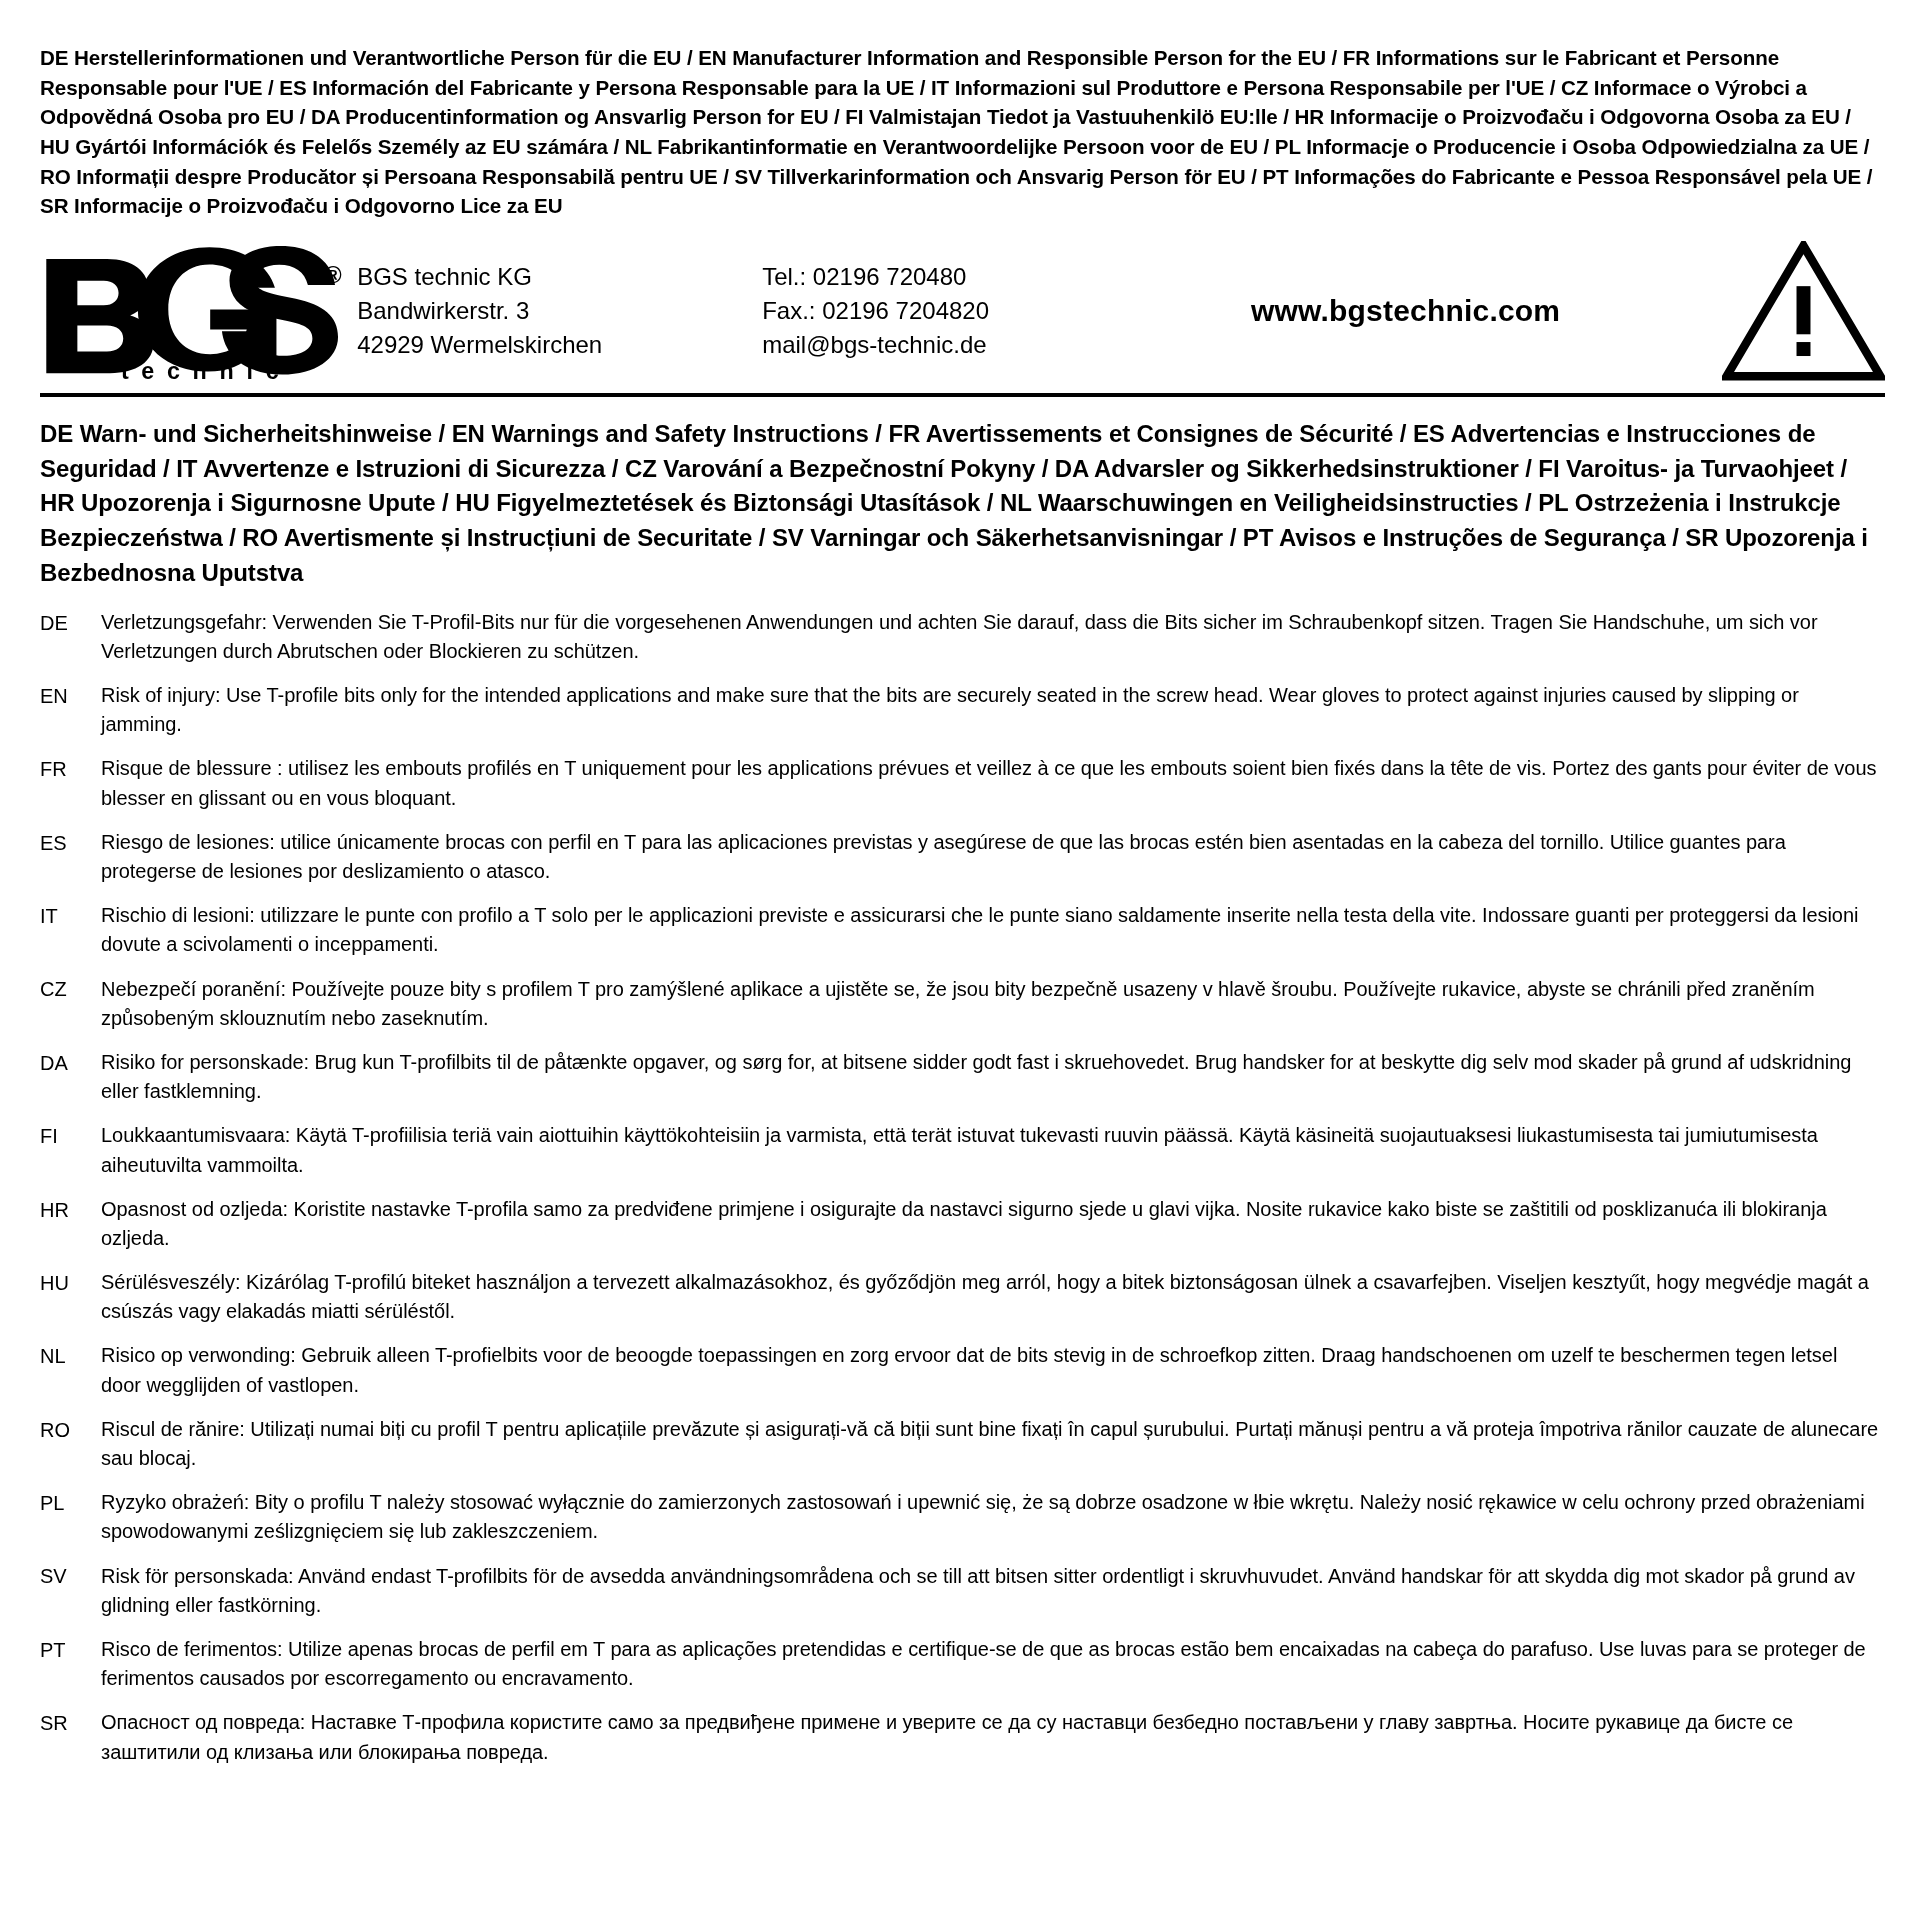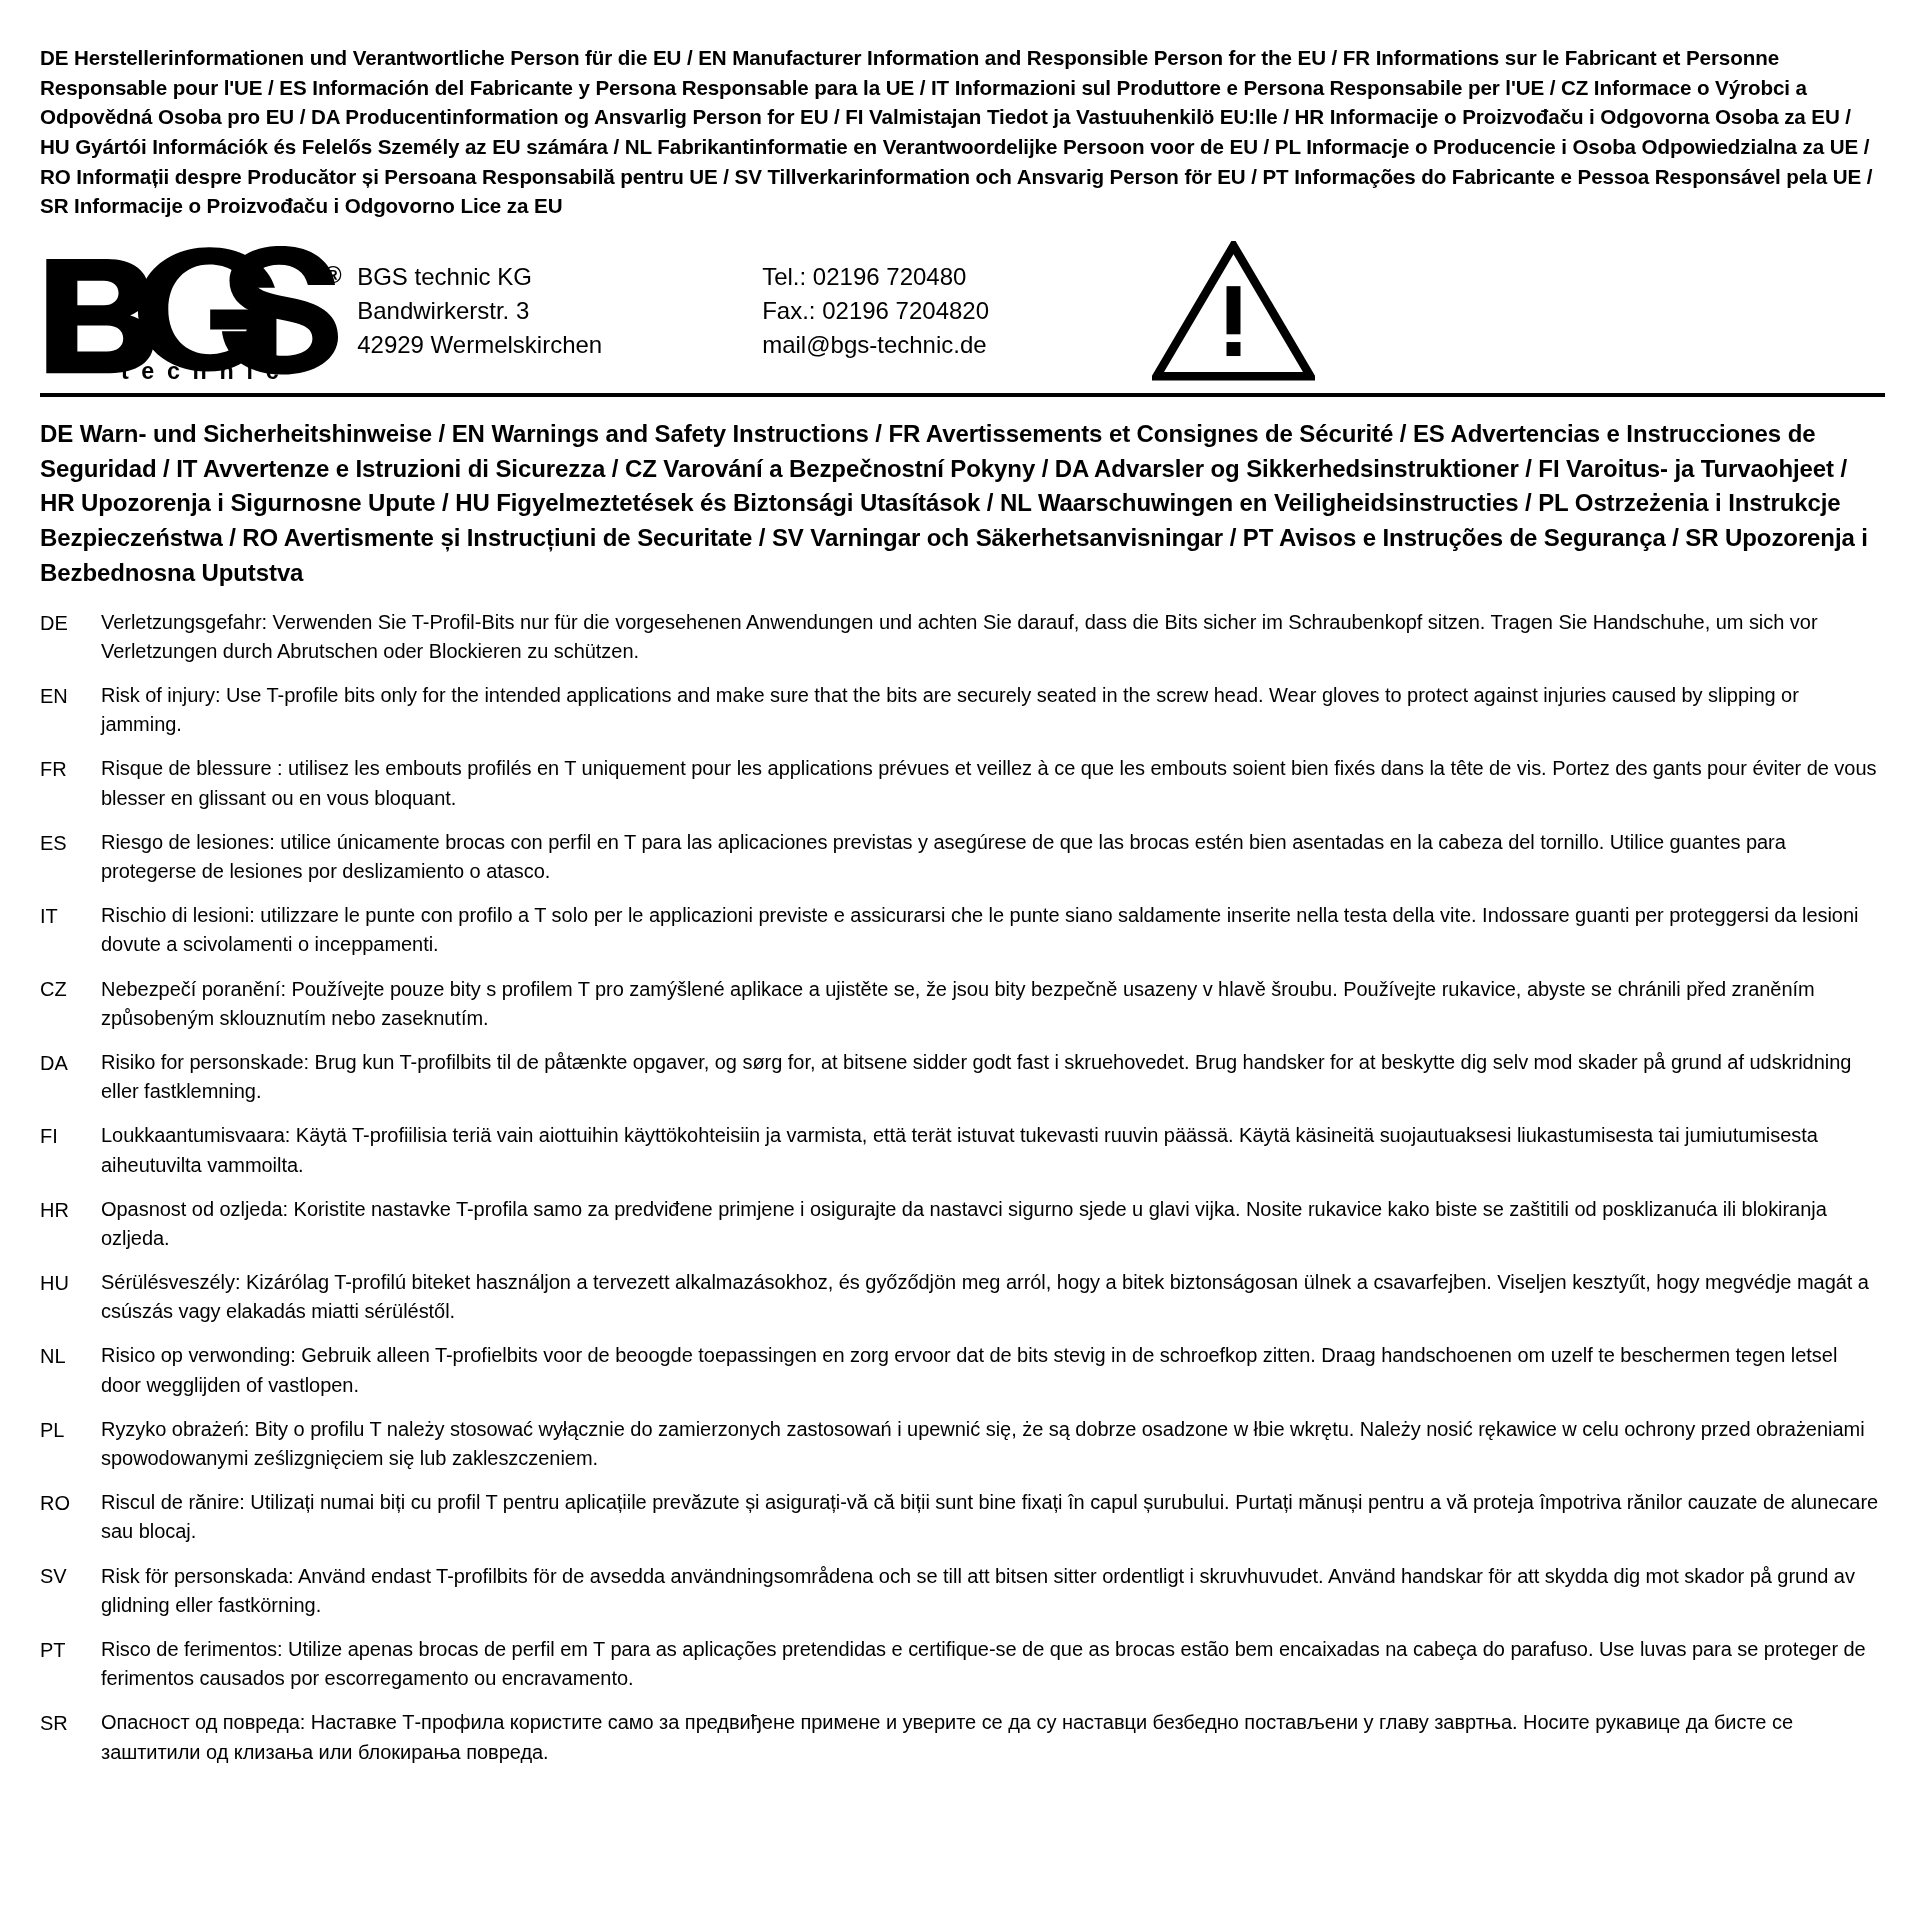--- a/index.html
+++ b/index.html
@@ -133,20 +133,21 @@
       <div>Bandwirkerstr. 3</div>
       <div>42929 Wermelskirchen</div>
     </div>
 
     <div class="contact-block">
       <div>Tel.: 02196 720480</div>
       <div>Fax.: 02196 7204820</div>
       <div>mail@bgs-technic.de</div>
     </div>
 
+    <div class="web-block">www.bgstechnic.com</div>
 
     <div class="warn-tri">
       <svg width="163" height="140" viewBox="0 0 210 180">
         <polygon points="105,6 204,174 6,174" fill="none" stroke="#000" stroke-width="11" stroke-linejoin="miter"></polygon>
         <rect x="96" y="58" width="18" height="62" fill="#000"></rect>
         <rect x="96" y="130" width="18" height="18" fill="#000"></rect>
       </svg>
     </div>
   </div>
 
@@ -192,28 +193,28 @@
     </div>
     <div class="warn-row">
       <div class="warn-code">HU</div>
       <div class="warn-text">Sérülésveszély: Kizárólag T-profilú biteket használjon a tervezett alkalmazásokhoz, és győződjön meg arról, hogy a bitek biztonságosan ülnek a csavarfejben. Viseljen kesztyűt, hogy megvédje magát a csúszás vagy elakadás miatti sérüléstől.</div>
     </div>
     <div class="warn-row">
       <div class="warn-code">NL</div>
       <div class="warn-text">Risico op verwonding: Gebruik alleen T-profielbits voor de beoogde toepassingen en zorg ervoor dat de bits stevig in de schroefkop zitten. Draag handschoenen om uzelf te beschermen tegen letsel door wegglijden of vastlopen.</div>
     </div>
     <div class="warn-row">
+      <div class="warn-code">RO</div>
+      <div class="warn-text">Riscul de rănire: Utilizați numai biți cu profil T pentru aplicațiile prevăzute și asigurați-vă că biții sunt bine fixați în capul șurubului. Purtați mănuși pentru a vă proteja împotriva rănilor cauzate de alunecare sau blocaj.</div>
+    </div>
+    <div class="warn-row">
       <div class="warn-code">PL</div>
       <div class="warn-text">Ryzyko obrażeń: Bity o profilu T należy stosować wyłącznie do zamierzonych zastosowań i upewnić się, że są dobrze osadzone w łbie wkrętu. Należy nosić rękawice w celu ochrony przed obrażeniami spowodowanymi ześlizgnięciem się lub zakleszczeniem.</div>
     </div>
     <div class="warn-row">
-      <div class="warn-code">RO</div>
-      <div class="warn-text">Riscul de rănire: Utilizați numai biți cu profil T pentru aplicațiile prevăzute și asigurați-vă că biții sunt bine fixați în capul șurubului. Purtați mănuși pentru a vă proteja împotriva rănilor cauzate de alunecare sau blocaj.</div>
-    </div>
-    <div class="warn-row">
       <div class="warn-code">SV</div>
       <div class="warn-text">Risk för personskada: Använd endast T-profilbits för de avsedda användningsområdena och se till att bitsen sitter ordentligt i skruvhuvudet. Använd handskar för att skydda dig mot skador på grund av glidning eller fastkörning.</div>
     </div>
     <div class="warn-row">
       <div class="warn-code">PT</div>
       <div class="warn-text">Risco de ferimentos: Utilize apenas brocas de perfil em T para as aplicações pretendidas e certifique-se de que as brocas estão bem encaixadas na cabeça do parafuso. Use luvas para se proteger de ferimentos causados por escorregamento ou encravamento.</div>
     </div>
     <div class="warn-row">
       <div class="warn-code">SR</div>
       <div class="warn-text">Опасност од повреда: Наставке Т-профила користите само за предвиђене примене и уверите се да су наставци безбедно постављени у главу завртња. Носите рукавице да бисте се заштитили од клизања или блокирања повреда.</div>

